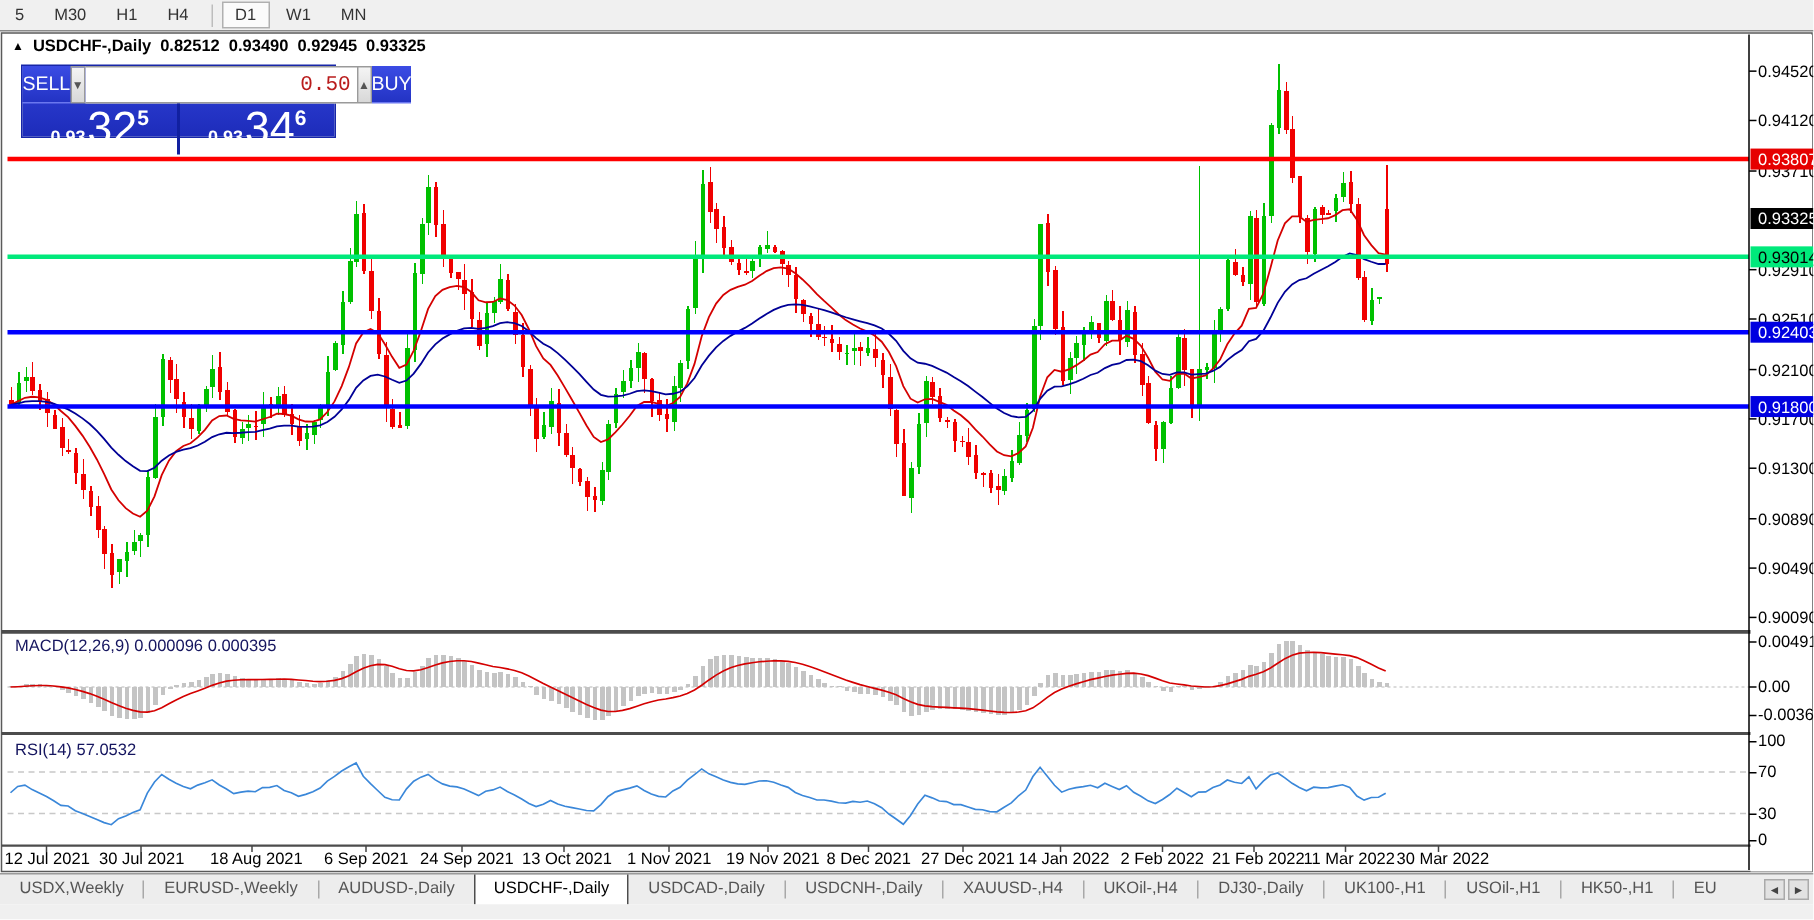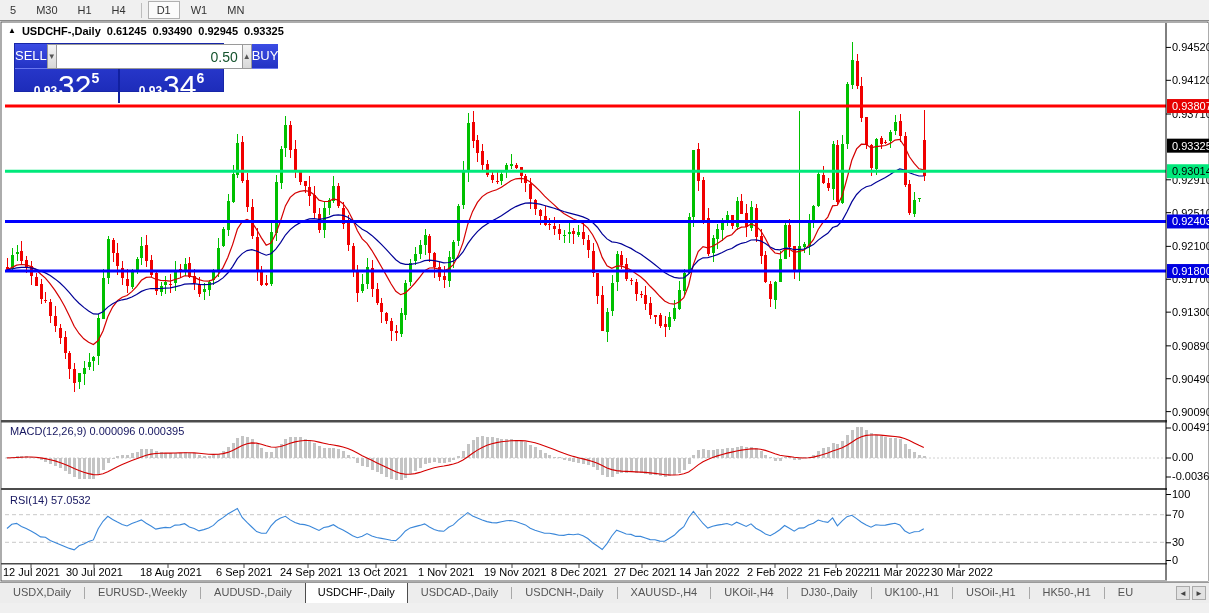--- a/index.html
+++ b/index.html
@@ -27,22 +27,22 @@
   #order-panel { position:absolute; top:43px; left:14px; width:210px; height:49px; z-index:2;
                  background:linear-gradient(#3142da,#1d2cba);
                  border:1px solid #1726a8; }
   .op-row1 { display:flex; height:25px; align-items:stretch; }
   .op-btn { width:49px; color:#fff; font-size:13px; text-align:center; line-height:24px;
             background:linear-gradient(#3b4ce4,#2333c4); border-bottom:1px solid #6a77ef; }
   .op-spin { width:17px; background:linear-gradient(#f4f4f4,#d8d8d8); border:1px solid #9a9a9a;
              display:flex; align-items:center; justify-content:center; }
   .op-spin span { font-size:8px; color:#555; line-height:1; }
   .op-input { flex:1; border:1px solid #9a9a9a; border-left:none; border-right:none;
-              font-size:14px; text-align:right; padding-right:4px; color:#14532d;
-              font-family:Liberation Sans, sans-serif; }
+              font-size:14px; text-align:right; padding-right:4px; color:#b91c1c;
+              font-family:Liberation Mono, monospace; }
   .op-row2 { display:flex; height:34px; }
   .op-price { flex:1; color:#fff; display:flex; align-items:center; justify-content:center; }
   .op-price .pfx { font-size:12px; font-weight:700; align-self:flex-end; margin-bottom:5px;text-align:right; }
   .op-price .big { font-size:30px; font-weight:400; line-height:30px; margin-left:1px; }
   .op-price .sup { font-size:14px; font-weight:700; align-self:flex-start; margin-top:1px; }
   .op-div { width:2px; background:#1120a0; }
 
   .pane-label { position:absolute; z-index:2; font-size:11px; color:#15155f; }
   #macd-label { top:425px; left:10px; }
   #rsi-label  { top:494px; left:10px; }
@@ -759,21 +759,21 @@
         <line x1="897" x2="897" y1="564" y2="568" stroke="#444"></line>
         <text x="869" y="576" font-size="11" fill="#000" font-family="&quot;Liberation Sans&quot;,sans-serif">11 Mar 2022</text>
         <line x1="959" x2="959" y1="564" y2="568" stroke="#444"></line>
         <text x="931" y="576" font-size="11" fill="#000" font-family="&quot;Liberation Sans&quot;,sans-serif">30 Mar 2022</text>
       </g>
     </svg>
 
   <div id="chart-title">
     <span class="tri">▲</span>
     <span>USDCHF-,Daily</span>
-    <span>0.61245</span>
+    <span>0.82512</span>
     <span>0.93490</span>
     <span>0.92945</span>
     <span>0.93325</span>
   </div>
 
   <div id="order-panel">
     <div class="op-row1">
       <div class="op-btn">SELL</div>
       <div class="op-spin">
           <span>▼</span>
@@ -802,21 +802,21 @@
   <div id="macd-label" class="pane-label">
     <span>MACD(12,26,9)</span>
     <span>0.000096 0.000395</span>
   </div>
   <div id="rsi-label" class="pane-label">
     <span>RSI(14)</span>
     <span>57.0532</span>
   </div>
 
   <div id="tabbar">
-      <div class="tab">USDX,Daily</div>
+      <div class="tab">USDX,Weekly</div>
       <div class="tab-sep"></div>
       <div class="tab">EURUSD-,Weekly</div>
       <div class="tab-sep"></div>
       <div class="tab">AUDUSD-,Daily</div>
       <div class="tab active">USDCHF-,Daily</div>
       <div class="tab">USDCAD-,Daily</div>
       <div class="tab-sep"></div>
       <div class="tab">USDCNH-,Daily</div>
       <div class="tab-sep"></div>
       <div class="tab">XAUUSD-,H4</div>

